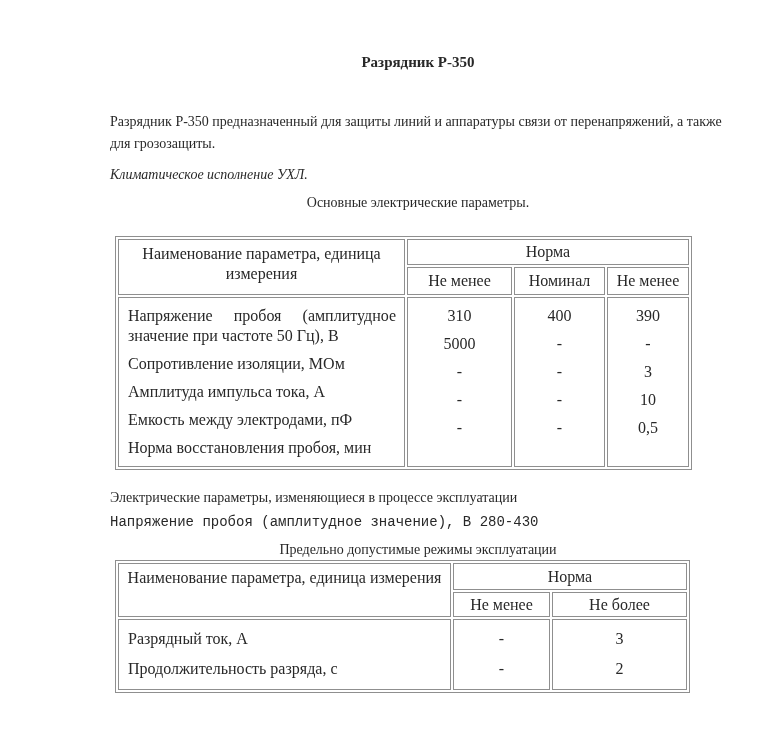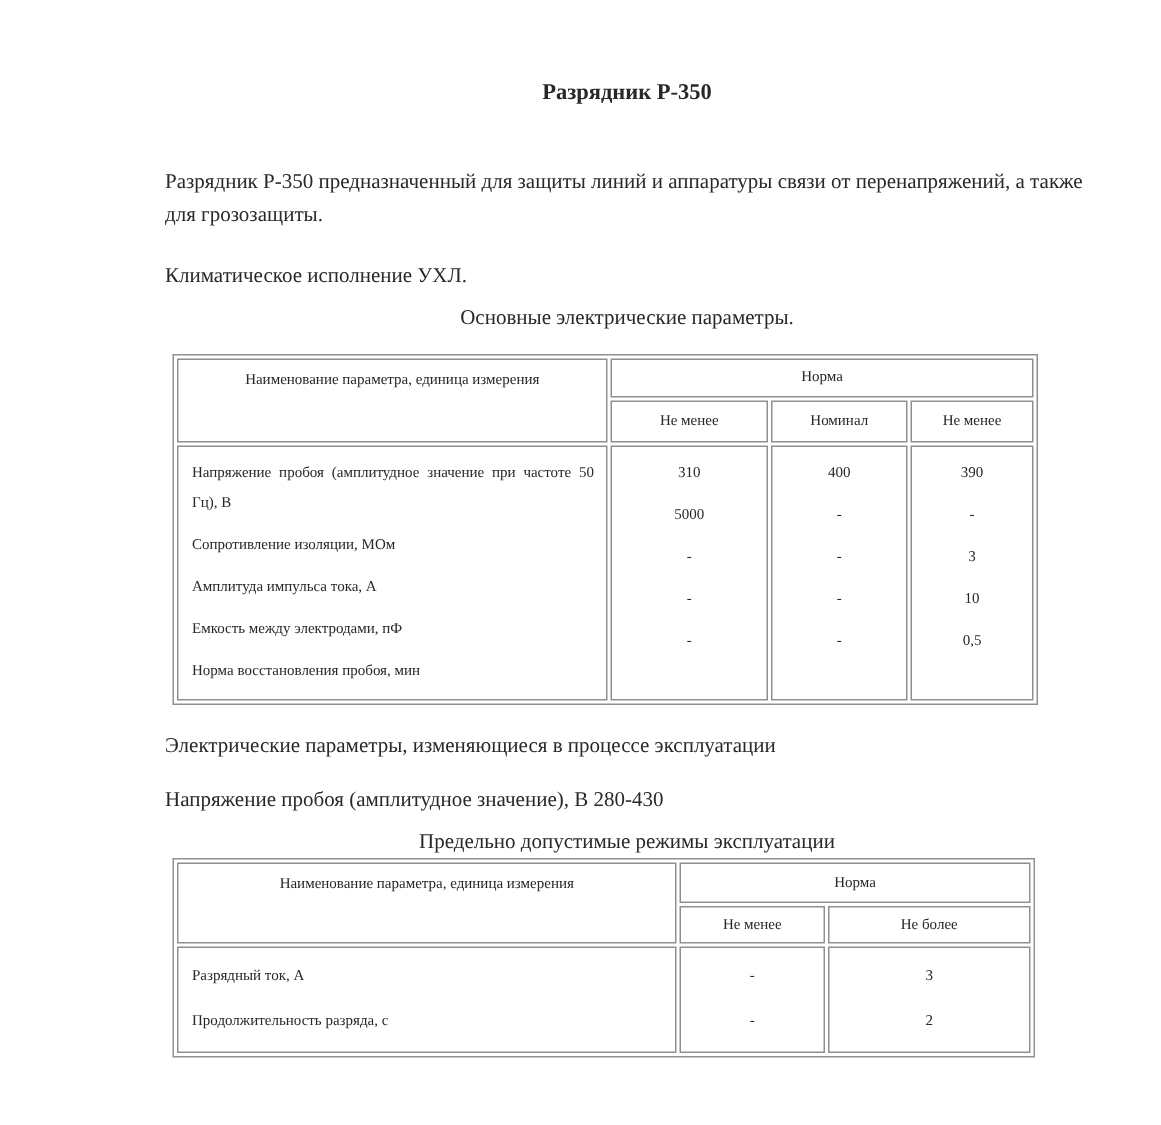--- a/index.html
+++ b/index.html
@@ -14,39 +14,39 @@
     line-height: 20px;
     padding: 52px 48px 0 110px;
     overflow: hidden;
   }
   .title {
     font-size: 15px;
     font-weight: bold;
     text-align: center;
   }
   .intro { margin-top: 39px; line-height: 22px; }
-  .climate { margin-top: 20px; }
+  .climate { margin-top: 10px; font-style: italic; }
   .caption { text-align: center; }
-  .caption1 { margin-top: 8px; margin-bottom: 13px; }
+  .caption1 { margin-top: 8px; margin-bottom: 23px; }
   .after1 { margin-top: 18px; }
-  .after2 { margin-top: 16px; }
+  .after2 { margin-top: 4px; font-family: Liberation Mono, monospace; }
   .caption2 { margin-top: 8px; margin-bottom: 0; }
 
   table.t {
     border-collapse: separate;
     border-spacing: 2px;
     border: 1px solid #8f8f8f;
     table-layout: fixed;
     margin-left: 5px;
     width: 565px;
     background: #ffffff;
   }
   table.t td {
     border: 1px solid #8f8f8f;
-    font-size: 10px;
+    font-size: 16px;
     line-height: 20px;
   }
   .hc { text-align: center; vertical-align: middle; }
   .param-h { vertical-align: top; padding-top: 4px; }
   .t1 tr.hrow1 td { height: 26px; }
   .t1 tr.hrow2 td { height: 28px; }
   .t2 tr.hrow1 td { height: 27px; }
   .t2 tr.hrow2 td { height: 25px; }
 
   .bc { vertical-align: top; margin-left: 45px; }

